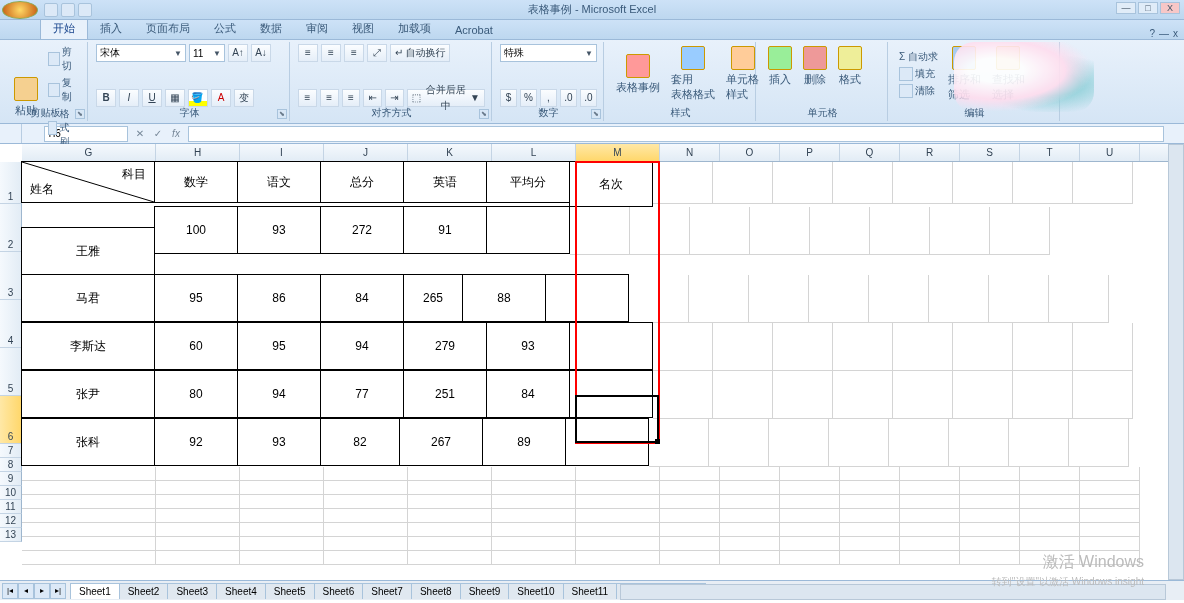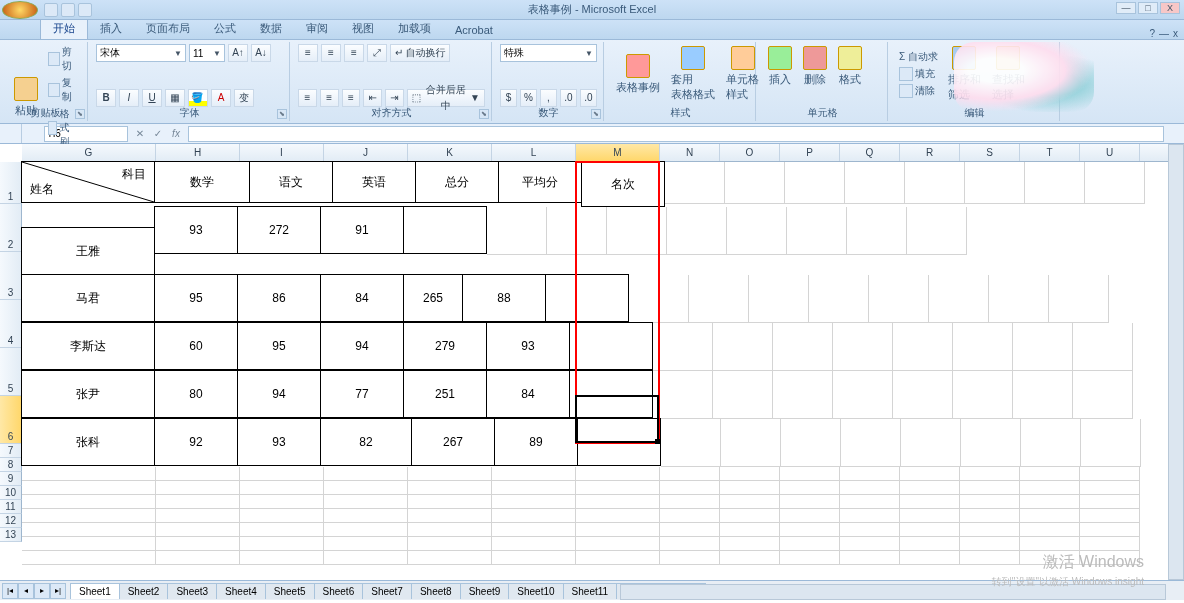--- a/index.html
+++ b/index.html
@@ -327,37 +327,38 @@
     </div>
   <div class="cells" id="cells">
       <div class="cellrow">
         <div class="cell bordered diag-cell" style="width: 134px; height: 42px;">
           <svg class="diag-line">
             <line x1="0" y1="0" x2="100%" y2="100%" stroke="black"></line>
           </svg>
           <span class="diag-tl">科目</span>
           <span class="diag-bl">姓名</span>
         </div>
-        <div class="cell bordered" style="width: 96px; height: 42px;">数学</div>
+        <div class="cell bordered" style="width: 84px; height: 42px;">数学</div>
         <div class="cell bordered" style="width: 84px; height: 42px;">语文</div>
+        <div class="cell bordered" style="width: 84px; height: 42px;">总分</div>
         <div class="cell bordered" style="width: 84px; height: 42px;">英语</div>
-        <div class="cell bordered" style="width: 84px; height: 42px;">总分</div>
         <div class="cell bordered" style="width: 84px; height: 42px;">平均分</div>
         <div class="cell bordered" style="width: 84px; height: 46px;">名次</div>
         <div class="cell" style="width: 60px; height: 42px;"></div>
         <div class="cell" style="width: 60px; height: 42px;"></div>
         <div class="cell" style="width: 60px; height: 42px;"></div>
         <div class="cell" style="width: 60px; height: 42px;"></div>
         <div class="cell" style="width: 60px; height: 42px;"></div>
         <div class="cell" style="width: 60px; height: 42px;"></div>
         <div class="cell" style="width: 60px; height: 42px;"></div>
         <div class="cell" style="width: 60px; height: 42px;"></div>
       </div>
       <div class="cellrow">
         <div class="cell bordered" style="width: 134px; height: 48px; margin-top: 20px;">王雅</div>
+        <div class="cell bordered" style="width: 84px; height: 48px;">100</div>
         <div class="cell bordered" style="width: 84px; height: 48px;">93</div>
         <div class="cell bordered" style="width: 84px; height: 48px;">272</div>
         <div class="cell bordered" style="width: 84px; height: 48px;">91</div>
         <div class="cell bordered" style="width: 84px; height: 48px;"></div>
         <div class="cell" style="width: 60px; height: 48px;"></div>
         <div class="cell" style="width: 60px; height: 48px;"></div>
         <div class="cell" style="width: 60px; height: 48px;"></div>
         <div class="cell" style="width: 60px; height: 48px;"></div>
         <div class="cell" style="width: 60px; height: 48px;"></div>
         <div class="cell" style="width: 60px; height: 48px;"></div>
@@ -412,21 +413,21 @@
         <div class="cell" style="width: 60px; height: 48px;"></div>
         <div class="cell" style="width: 60px; height: 48px;"></div>
         <div class="cell" style="width: 60px; height: 48px;"></div>
         <div class="cell" style="width: 60px; height: 48px;"></div>
         <div class="cell" style="width: 60px; height: 48px;"></div>
       </div>
       <div class="cellrow">
         <div class="cell bordered" style="width: 134px; height: 48px;">张科</div>
         <div class="cell bordered" style="width: 84px; height: 48px;">92</div>
         <div class="cell bordered" style="width: 84px; height: 48px;">93</div>
-        <div class="cell bordered" style="width: 92px; height: 48px;">82</div>
+        <div class="cell bordered" style="width: 80px; height: 48px;">82</div>
         <div class="cell bordered" style="width: 84px; height: 48px;">267</div>
         <div class="cell bordered" style="width: 84px; height: 48px;">89</div>
         <div class="cell bordered" style="width: 84px; height: 48px;"></div>
         <div class="cell" style="width: 60px; height: 48px;"></div>
         <div class="cell" style="width: 60px; height: 48px;"></div>
         <div class="cell" style="width: 60px; height: 48px;"></div>
         <div class="cell" style="width: 60px; height: 48px;"></div>
         <div class="cell" style="width: 60px; height: 48px;"></div>
         <div class="cell" style="width: 60px; height: 48px;"></div>
         <div class="cell" style="width: 60px; height: 48px;"></div>

